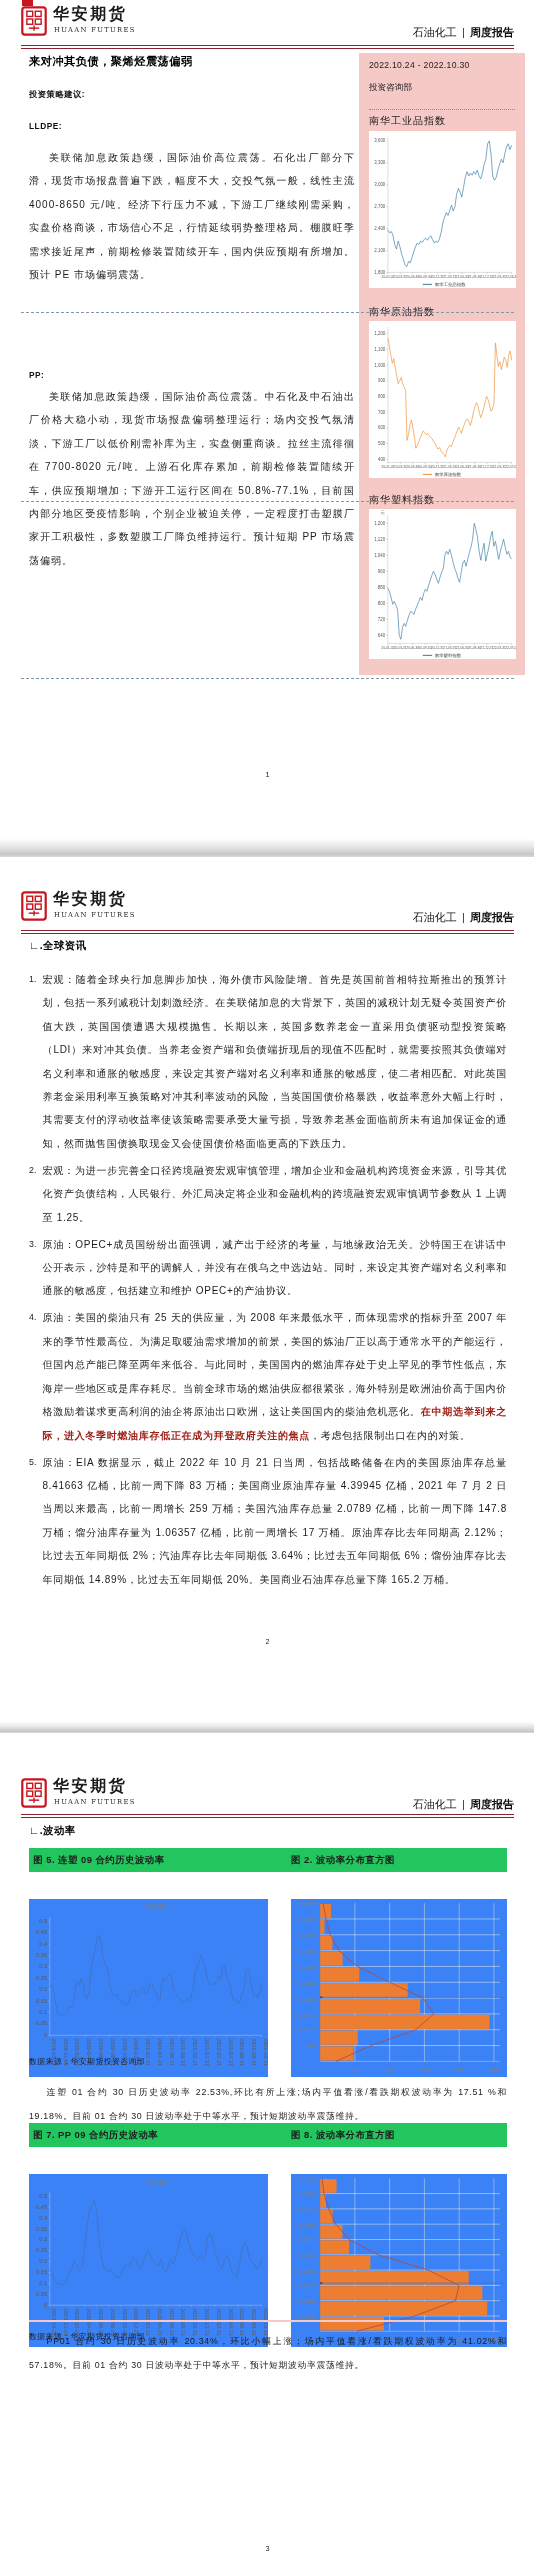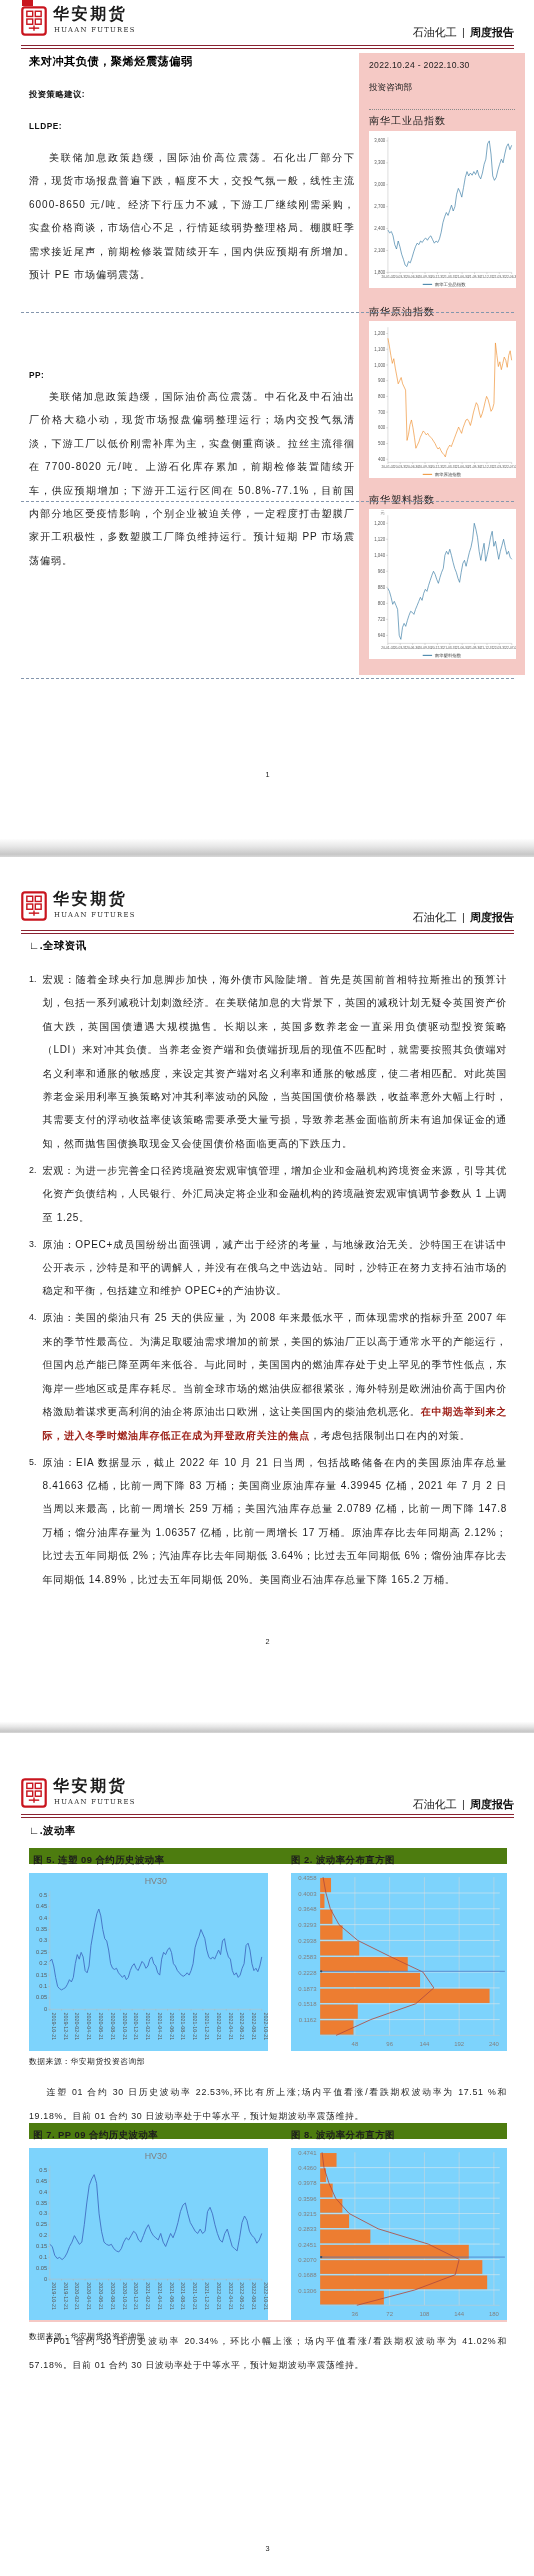--- a/index.html
+++ b/index.html
@@ -29,25 +29,25 @@
   .sb-t{font-family:"DejaVu Serif",serif;font-size:10px;color:#1c1c1c;margin-top:4.2px;height:11.4px;letter-spacing:1px;}
   .chartbox{background:#fff;width:147px;margin-top:5.2px;}
   .chart{width:100%;height:100%;}
   .mt32{margin-top:16.6px}.mt28{margin-top:14.6px}
   .pageno{position:absolute;left:0;right:0;text-align:center;font-size:7.3px;color:#222;}
   .list{position:absolute;left:29px;width:478px;}
   .li{display:flex;margin-bottom:3.6px;}
   .li .num{width:13.5px;flex:none;font-size:8.8px;line-height:23.4px;color:#1b1b1b;}
   .li .itxt{flex:1;font-size:10px;line-height:23.4px;letter-spacing:0.7px;text-align:justify;color:#1b1b1b;}
   .hl{font-weight:700;color:#9e221a;}
-  .figband{position:absolute;left:29px;width:478px;height:16px;background:#4d7c0f;text-decoration:underline;}
+  .figband{position:absolute;left:29px;width:478px;height:24px;background:#22c55e;text-decoration:underline;}
   .figband .cap{position:absolute;top:5.2px;font-size:9.4px;font-weight:600;color:#1d1d1d;letter-spacing:0.5px;}
   .cap-l{left:4.2px;}
   .cap-r{left:262px;}
-  .figchart{position:absolute;background:#7dd3fc;}
+  .figchart{position:absolute;background:#3b82f6;margin-top:26px;}
   .source{position:absolute;left:29px;font-size:7.8px;color:#222;letter-spacing:0.5px;}
   .p3para{position:absolute;left:29px;width:478px;font-size:8.8px;line-height:23.4px;letter-spacing:0.7px;text-align:justify;text-indent:2em;color:#1b1b1b;}
   .pinkline{position:absolute;left:29px;width:478px;height:2.1px;background:#f5c9c5;}
 </style>
 </head>
 <body>
 
 <div class="doc">
 
   <section class="page" id="p1">
@@ -70,21 +70,21 @@
       <span class="brandcn">华安期货</span>
       <span class="branden">HUAAN FUTURES</span>
       <span class="hdr-right"><span>石油化工</span><span class="sep">|</span><span class="b">周度报告</span></span>
     </header>
     <div class="rule" style="top:45px"></div>
 
     <h1 class="title" style="top:54px">来对冲其负债，聚烯烃震荡偏弱</h1>
 
     <div class="blk-label" style="top:89px">投资策略建议:</div>
     <div class="blk-label" style="top:121px">LLDPE:</div>
-    <p class="para" style="top:136px">美联储加息政策趋缓，国际油价高位震荡。石化出厂部分下滑，现货市场报盘普遍下跌，幅度不大，交投气氛一般，线性主流 6000-8650 元/吨。经济下行压力不减，下游工厂继续刚需采购，实盘价格商谈，市场信心不足，行情延续弱势整理格局。棚膜旺季需求接近尾声，前期检修装置陆续开车，国内供应预期有所增加。预计 PE 市场偏弱震荡。</p>
+    <p class="para" style="top:136px">美联储加息政策趋缓，国际油价高位震荡。石化出厂部分下滑，现货市场报盘普遍下跌，幅度不大，交投气氛一般，线性主流 4000-8650 元/吨。经济下行压力不减，下游工厂继续刚需采购，实盘价格商谈，市场信心不足，行情延续弱势整理格局。棚膜旺季需求接近尾声，前期检修装置陆续开车，国内供应预期有所增加。预计 PE 市场偏弱震荡。</p>
     <div class="blk-label" style="top:370px">PP:</div>
     <p class="para" style="top:375px">美联储加息政策趋缓，国际油价高位震荡。中石化及中石油出厂价格大稳小动，现货市场报盘偏弱整理运行；场内交投气氛清淡，下游工厂以低价刚需补库为主，实盘侧重商谈。拉丝主流徘徊在 7700-8020 元/吨。上游石化库存累加，前期检修装置陆续开车，供应预期增加；下游开工运行区间在 50.8%-77.1%，目前国内部分地区受疫情影响，个别企业被迫关停，一定程度打击塑膜厂家开工积极性，多数塑膜工厂降负维持运行。预计短期 PP 市场震荡偏弱。</p>
 
     <aside class="sidebar">
       <div class="sb-date">2022.10.24 - 2022.10.30</div>
       <div class="sb-dept">投资咨询部</div>
       <hr class="sb-dot">
       <div class="sb-t">南华工业品指数</div>
       <div class="chartbox" style="height:157px">
           <div class="chart"><svg width="147" height="157" font-family="Liberation Sans, sans-serif" viewBox="0 0 282 302">
@@ -268,21 +268,21 @@
       <div class="li">
         <span class="num">1.</span>
         <span class="itxt">宏观：随着全球央行加息脚步加快，海外债市风险陡增。首先是英国前首相特拉斯推出的预算计划，包括一系列减税计划刺激经济。在美联储加息的大背景下，英国的减税计划无疑令英国资产价值大跌，英国国债遭遇大规模抛售。长期以来，英国多数养老金一直采用负债驱动型投资策略（LDI）来对冲其负债。当养老金资产端和负债端折现后的现值不匹配时，就需要按照其负债端对名义利率和通胀的敏感度，来设定其资产端对名义利率和通胀的敏感度，使二者相匹配。对此英国养老金采用利率互换策略对冲其利率波动的风险，当英国国债价格暴跌，收益率意外大幅上行时，其需要支付的浮动收益率使该策略需要承受大量亏损，导致养老基金面临前所未有追加保证金的通知，然而抛售国债换取现金又会使国债价格面临更高的下跌压力。</span>
       </div>
       <div class="li">
         <span class="num">2.</span>
         <span class="itxt">宏观：为进一步完善全口径跨境融资宏观审慎管理，增加企业和金融机构跨境资金来源，引导其优化资产负债结构，人民银行、外汇局决定将企业和金融机构的跨境融资宏观审慎调节参数从 1 上调至 1.25。</span>
       </div>
       <div class="li">
         <span class="num">3.</span>
-        <span class="itxt">原油：OPEC+成员国纷纷出面强调，减产出于经济的考量，与地缘政治无关。沙特国王在讲话中公开表示，沙特是和平的调解人，并没有在俄乌之中选边站。同时，沙特正在努力支持石油市场的稳定和平衡，包括建立和维护 OPEC+的产油协议。</span>
+        <span class="itxt">原油：OPEC+成员国纷纷出面强调，减产出于经济的考量，与地缘政治无关。沙特国王在讲话中公开表示，沙特是和平的调解人，并没有在俄乌之中选边站。同时，来设定其资产端对名义利率和通胀的敏感度，包括建立和维护 OPEC+的产油协议。</span>
       </div>
       <div class="li">
         <span class="num">4.</span>
         <span class="itxt"><span>原油：美国的柴油只有 25 天的供应量，为 2008 年来最低水平，而体现需求的指标升至 2007 年来的季节性最高位。为满足取暖油需求增加的前景，美国的炼油厂正以高于通常水平的产能运行，但国内总产能已降至两年来低谷。与此同时，美国国内的燃油库存处于史上罕见的季节性低点，东海岸一些地区或是库存耗尽。当前全球市场的燃油供应都很紧张，海外特别是欧洲油价高于国内价格激励着谋求更高利润的油企将原油出口欧洲，这让美国国内的柴油危机恶化。</span><span class="hl">在中期选举到来之际，进入冬季时燃油库存低正在成为拜登政府关注的焦点</span><span>，考虑包括限制出口在内的对策。</span></span>
       </div>
       <div class="li">
         <span class="num">5.</span>
         <span class="itxt">原油：EIA 数据显示，截止 2022 年 10 月 21 日当周，包括战略储备在内的美国原油库存总量 8.41663 亿桶，比前一周下降 83 万桶；美国商业原油库存量 4.39945 亿桶，2021 年 7 月 2 日当周以来最高，比前一周增长 259 万桶；美国汽油库存总量 2.0789 亿桶，比前一周下降 147.8 万桶；馏分油库存量为 1.06357 亿桶，比前一周增长 17 万桶。原油库存比去年同期高 2.12%；比过去五年同期低 2%；汽油库存比去年同期低 3.64%；比过去五年同期低 6%；馏份油库存比去年同期低 14.89%，比过去五年同期低 20%。美国商业石油库存总量下降 165.2 万桶。</span>
       </div>
     </div>

